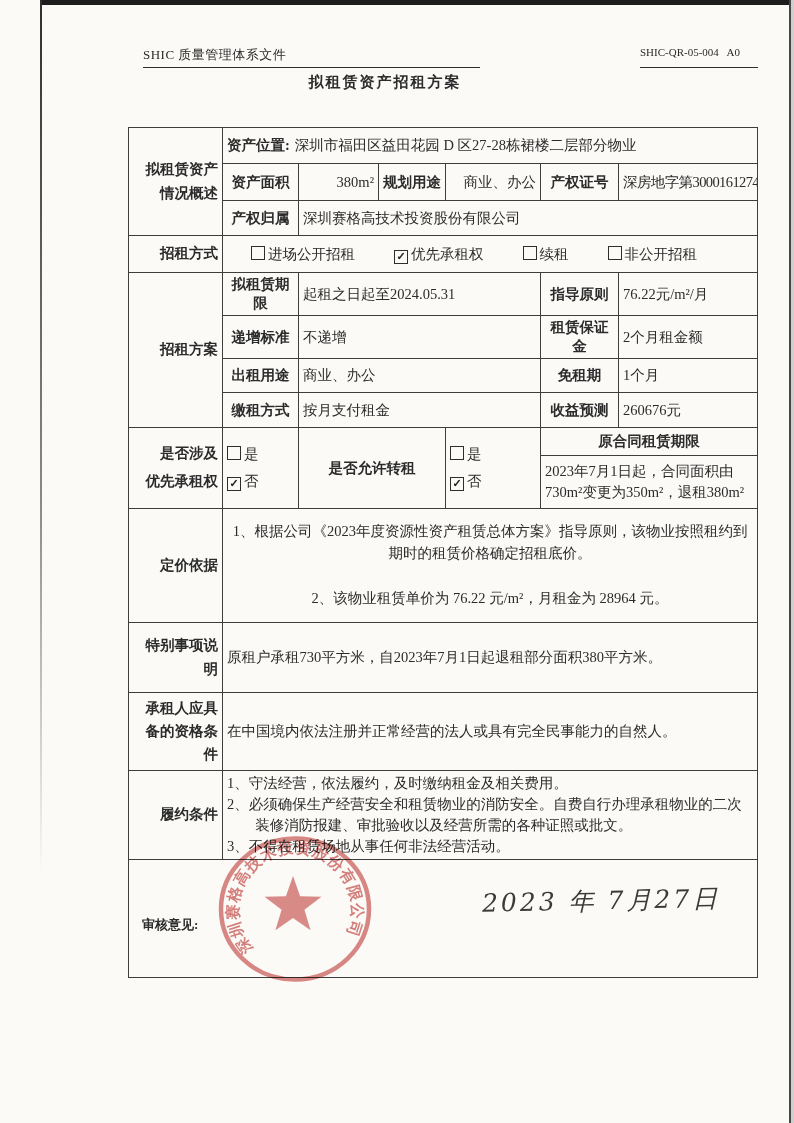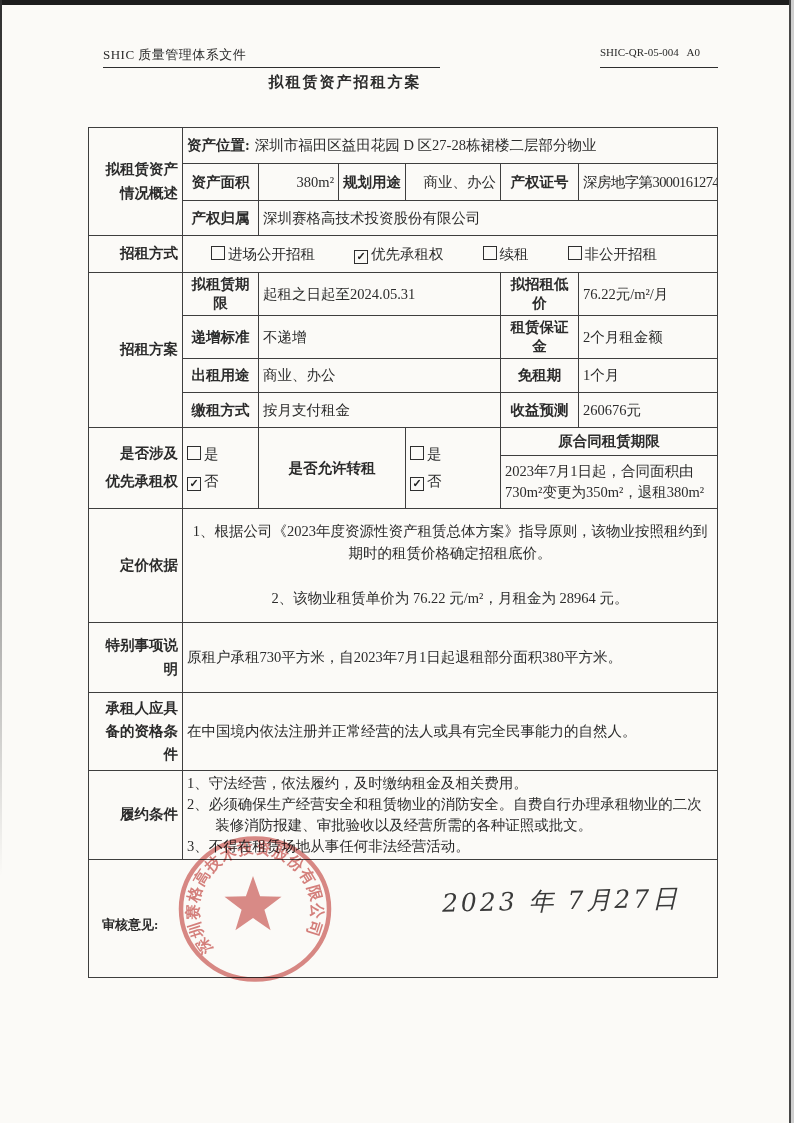--- a/index.html
+++ b/index.html
@@ -1,17 +1,17 @@
 <!DOCTYPE html>
 <html><head>
 <meta charset="utf-8">
 <style>
   html,body{margin:0;padding:0;}
   body{width:794px;height:1123px;background:#fbfaf7;font-family:"Liberation Serif","DejaVu Serif",serif;color:#2b2b2b;position:relative;overflow:hidden;}
-  .page{position:absolute;inset:0;}
+  .page{position:absolute;inset:0;margin-left:40px;}
   
   .edge-top{position:absolute;left:0;top:0;width:794px;height:5px;background:#1d1d1d;}
   .edge-left{position:absolute;left:0;top:0;width:2px;height:100%;background:linear-gradient(#2f2f2f,#8a8a8a 45%,rgba(0,0,0,0) 78%);}
   .edge-right{position:absolute;right:0;top:0;width:6px;height:100%;background:linear-gradient(to right,rgba(0,0,0,0) 0 1px,#474747 1px 3px,#cfcfcf 3px 6px);}
   
   .hdr-left{position:absolute;left:103px;top:46px;width:337px;height:21px;border-bottom:1.5px solid #2e2e2e;font-size:13px;letter-spacing:.5px;}
   .hdr-right{position:absolute;left:600px;top:46px;width:118px;height:21px;border-bottom:1.5px solid #2e2e2e;font-size:11px;white-space:pre;}
   .doc-title{position:absolute;left:0;top:73px;width:690px;text-align:center;font-size:15px;font-weight:bold;letter-spacing:2px;}
   
   table.main{position:absolute;left:88px;top:127px;width:629px;border-collapse:collapse;table-layout:fixed;}
@@ -95,21 +95,21 @@
           <span class="cbline"><span class="box"></span><span>续租</span></span>
           <span class="cbline"><span class="box"></span><span>非公开招租</span></span>
         </div>
       </td>
     </tr>
 
     <tr style="height:35px">
       <td class="sec" rowspan="4">招租方案</td>
       <td class="lbl">拟租赁期限</td>
       <td class="val" colspan="3">起租之日起至2024.05.31</td>
-      <td class="lbl">拟招租低价</td>
+      <td class="lbl">指导原则</td>
       <td class="val">76.22元/m²/月</td>
     </tr>
     <tr style="height:34px">
       <td class="lbl">递增标准</td>
       <td class="val" colspan="3">不递增</td>
       <td class="lbl">租赁保证金</td>
       <td class="val">2个月租金额</td>
     </tr>
     <tr style="height:34px">
       <td class="lbl">出租用途</td>

